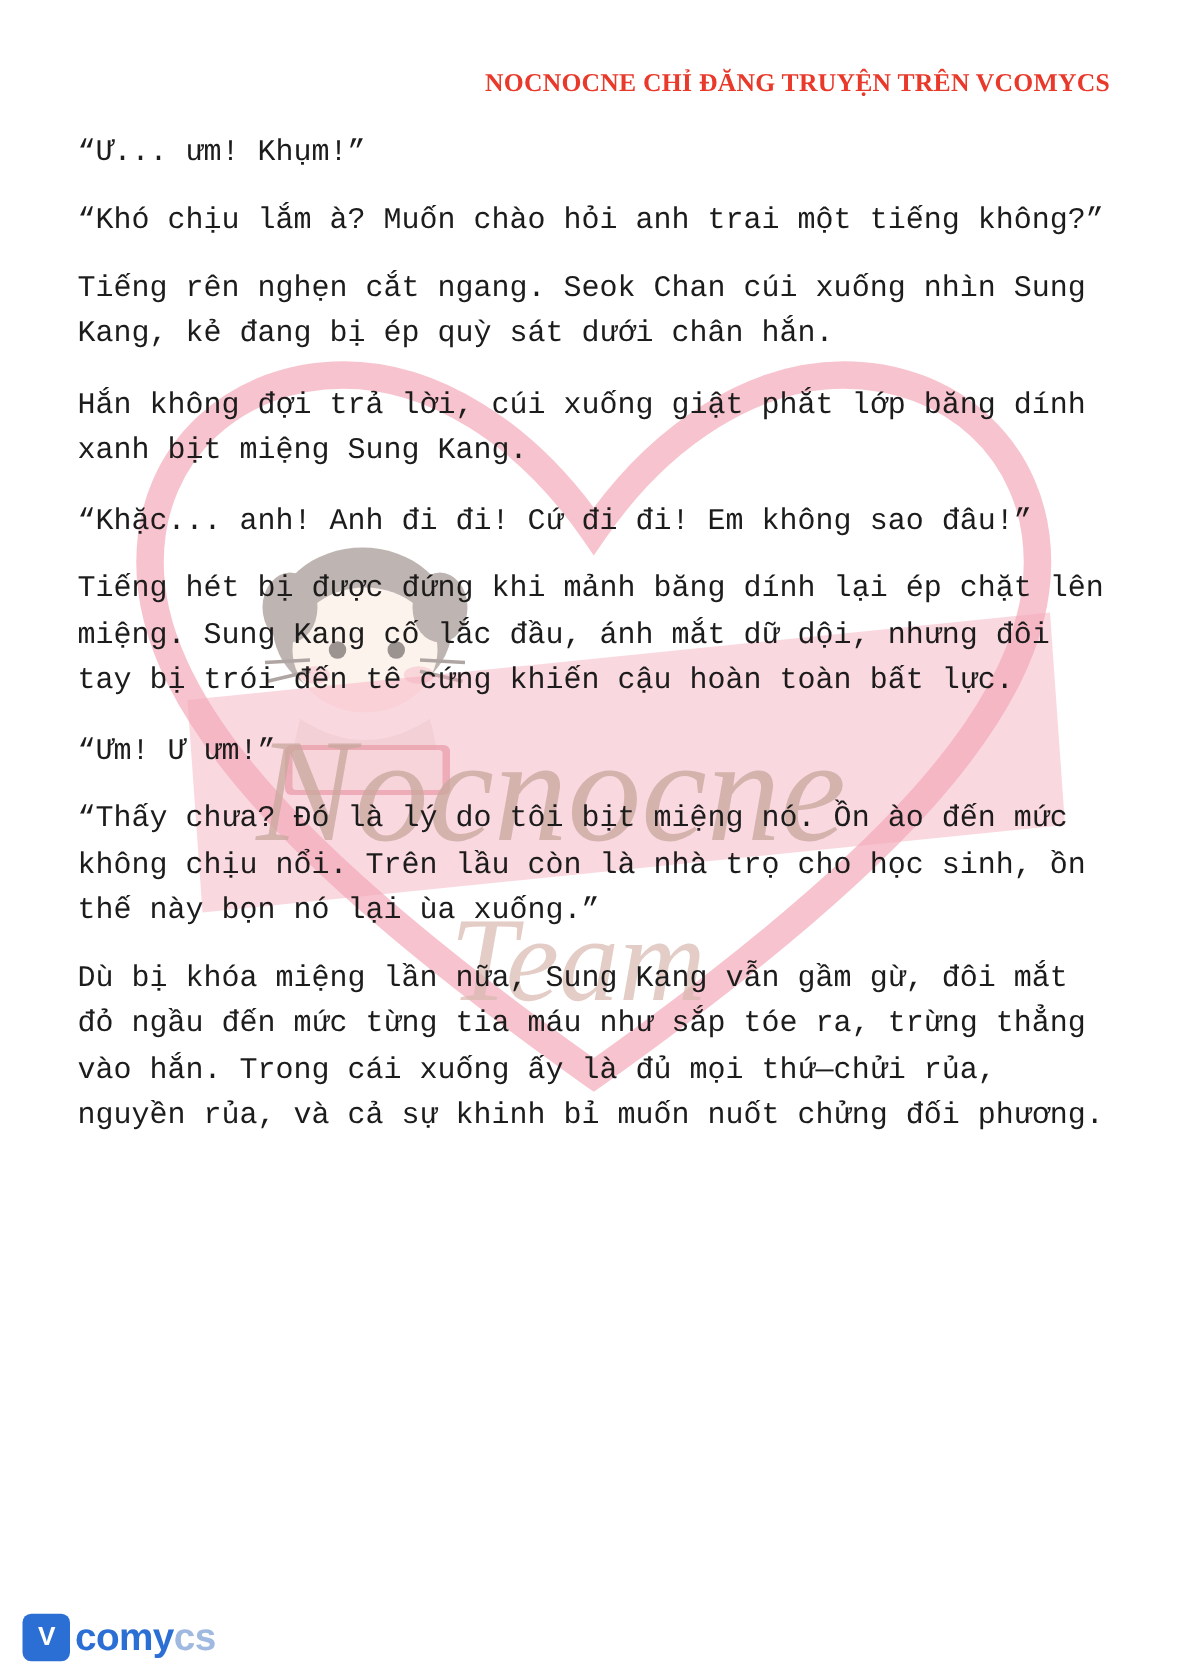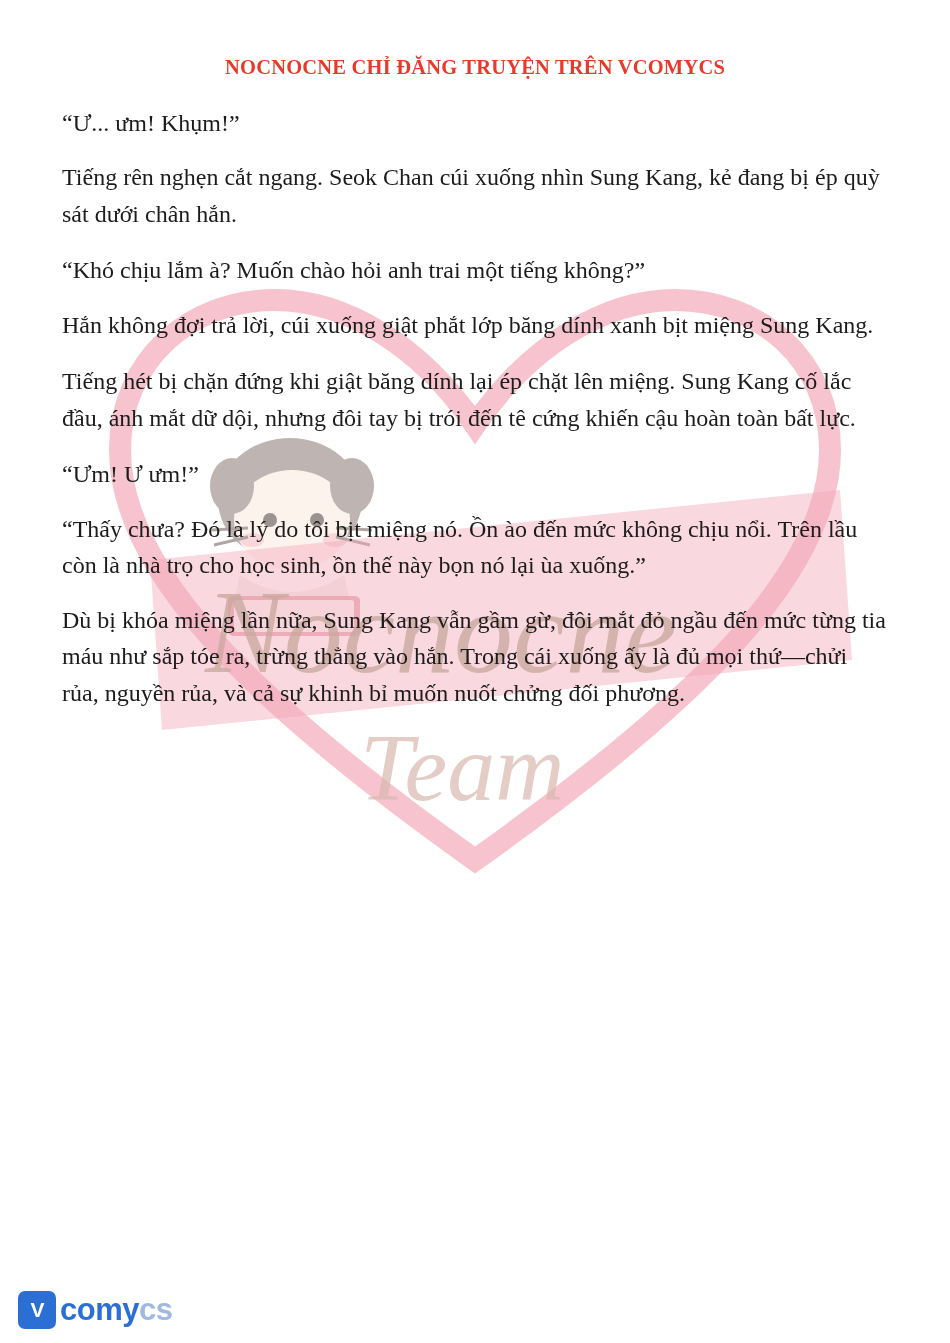--- a/index.html
+++ b/index.html
@@ -33,32 +33,32 @@
     padding: 48px 62px 0 62px;
     box-sizing: border-box;
     width: 950px;
   }
 
   .banner {
     color: #e8392a;
     font-weight: bold;
     font-size: 20.5px;
     letter-spacing: 0.2px;
-    text-align: center;
+    text-align: right;
     margin: 8px 0 26px 0;
     font-family: "Liberation Serif", serif;
   }
 
   .para {
     font-size: 24px;
     line-height: 1.52;
     color: #1c1c1c;
     margin: 0 0 20px 0;
     text-align: left;
-    font-family: Liberation Serif, serif;
+    font-family: Liberation Mono, monospace;
   }
 
   .para.dialogue {
     margin-bottom: 18px;
   }
 
   
   .logo {
     position: absolute;
     left: 18px;
@@ -123,24 +123,25 @@
 
   <text x="205" y="672" font-family="Liberation Serif, serif" font-size="118" font-style="italic" fill="#c9a79d" opacity="0.75">Nocnocne</text>
   <text x="360" y="800" font-family="Liberation Serif, serif" font-size="96" font-style="italic" fill="#d8b8ae" opacity="0.7">Team</text>
 </svg>
 
 <div class="page">
 
   <div class="banner">NOCNOCNE CHỈ ĐĂNG TRUYỆN TRÊN VCOMYCS</div>
 
   <p class="para dialogue">“Ư... ưm! Khụm!”</p>
+  <p class="para dialogue">“Khó chịu lắm à? Muốn chào hỏi anh trai một tiếng không?”</p>
   <p class="para">Tiếng rên nghẹn cắt ngang. Seok Chan cúi xuống nhìn Sung Kang, kẻ đang bị ép quỳ sát dưới chân hắn.</p>
-  <p class="para dialogue">“Khó chịu lắm à? Muốn chào hỏi anh trai một tiếng không?”</p>
   <p class="para">Hắn không đợi trả lời, cúi xuống giật phắt lớp băng dính xanh bịt miệng Sung Kang.</p>
-  <p class="para">Tiếng hét bị chặn đứng khi giật băng dính lại ép chặt lên miệng. Sung Kang cố lắc đầu, ánh mắt dữ dội, nhưng đôi tay bị trói đến tê cứng khiến cậu hoàn toàn bất lực.</p>
+  <p class="para dialogue">“Khặc... anh! Anh đi đi! Cứ đi đi! Em không sao đâu!”</p>
+  <p class="para">Tiếng hét bị được đứng khi mảnh băng dính lại ép chặt lên miệng. Sung Kang cố lắc đầu, ánh mắt dữ dội, nhưng đôi tay bị trói đến tê cứng khiến cậu hoàn toàn bất lực.</p>
   <p class="para dialogue">“Ưm! Ư ưm!”</p>
   <p class="para dialogue">“Thấy chưa? Đó là lý do tôi bịt miệng nó. Ồn ào đến mức không chịu nổi. Trên lầu còn là nhà trọ cho học sinh, ồn thế này bọn nó lại ùa xuống.”</p>
   <p class="para">Dù bị khóa miệng lần nữa, Sung Kang vẫn gầm gừ, đôi mắt đỏ ngầu đến mức từng tia máu như sắp tóe ra, trừng thẳng vào hắn. Trong cái xuống ấy là đủ mọi thứ—chửi rủa, nguyền rủa, và cả sự khinh bỉ muốn nuốt chửng đối phương.</p>
 
 </div>
 
 <div class="logo">
   <div class="logo-mark">V</div>
   <div class="logo-text">
     <span>comy</span><span class="dim">cs</span>

